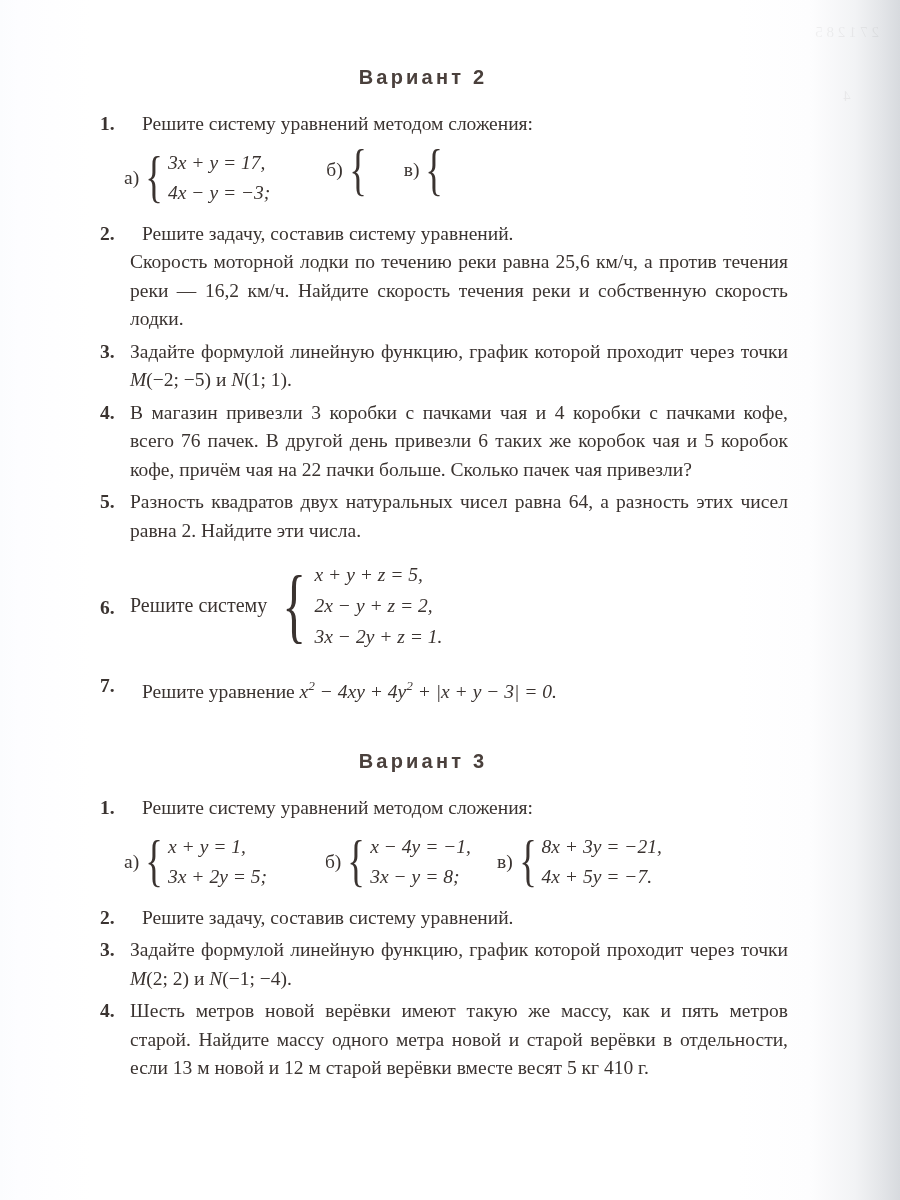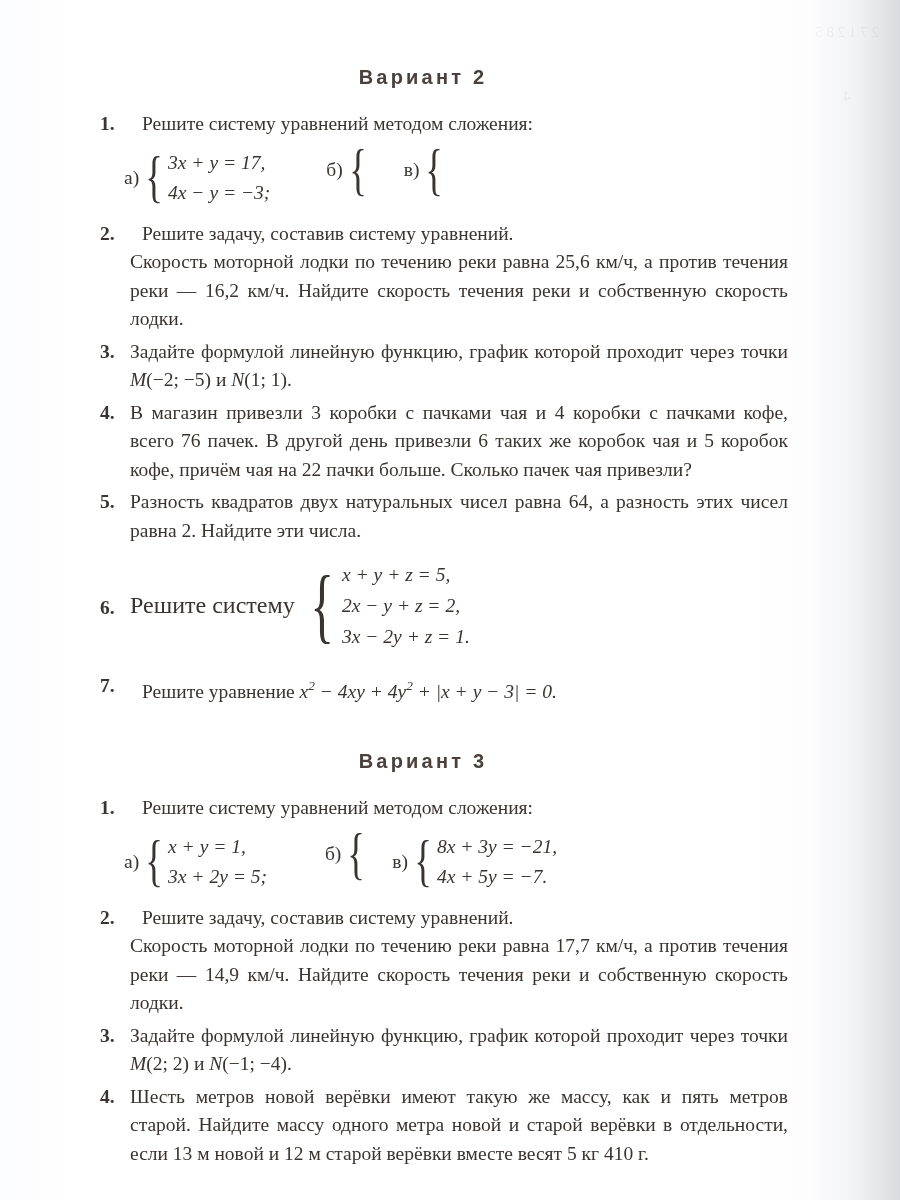--- a/index.html
+++ b/index.html
@@ -149,21 +149,21 @@
   }
   .eqs .eq { font-weight: normal; }
 
   
   .inline-system {
     display: flex;
     align-items: center;
     margin: 2px 0 8px 0;
   }
   .inline-system .lead {
-    font-size: 24px;
+    font-size: 20px;
     padding-right: 8px;
   }
   .inline-system .eqs { line-height: 31px; }
 
   
   .problem.p6 { align-items: center; margin-bottom: 12px; }
 
   
   .page-number {
     position: absolute;
@@ -279,36 +279,39 @@
         <span class="sys-label">а)</span>
         <span class="brace">{</span>
         <span class="eqs">
           <span class="eq it">x + y = 1,</span>
           <span class="eq it">3x + 2y = 5;</span>
         </span>
       </div>
       <div class="sys-cell" style="margin-right:26px;">
         <span class="sys-label">б)</span>
         <span class="brace">{</span>
+        <span class="eqs">
+          <span class="eq it">x − 4y = −1,</span>
+          <span class="eq it">3x − y = 8;</span>
+        </span>
       </div>
       <div class="sys-cell">
         <span class="sys-label">в)</span>
         <span class="brace">{</span>
         <span class="eqs">
           <span class="eq it">8x + 3y = −21,</span>
           <span class="eq it">4x + 5y = −7.</span>
         </span>
       </div>
     </div>
 
     <div class="problem">
       <div class="problem-num">2.</div>
       <div class="problem-body">
         <p class="nojust">Решите задачу, составив систему уравнений.</p>
-        <p>Скорость моторной лодки по течению реки равна 17,7 км/ч, а против течения реки — 14,9 км/ч. Найдите скорость течения реки и собственную скорость лодки.</p>
       </div>
     </div>
 
     <div class="problem">
       <div class="problem-num">3.</div>
       <div class="problem-body">
         <p><span>Задайте формулой линейную функцию, график которой проходит через точки </span><i>M</i><span>(2; 2)</span><span> и </span><i>N</i><span>(−1; −4).</span></p>
       </div>
     </div>
 

